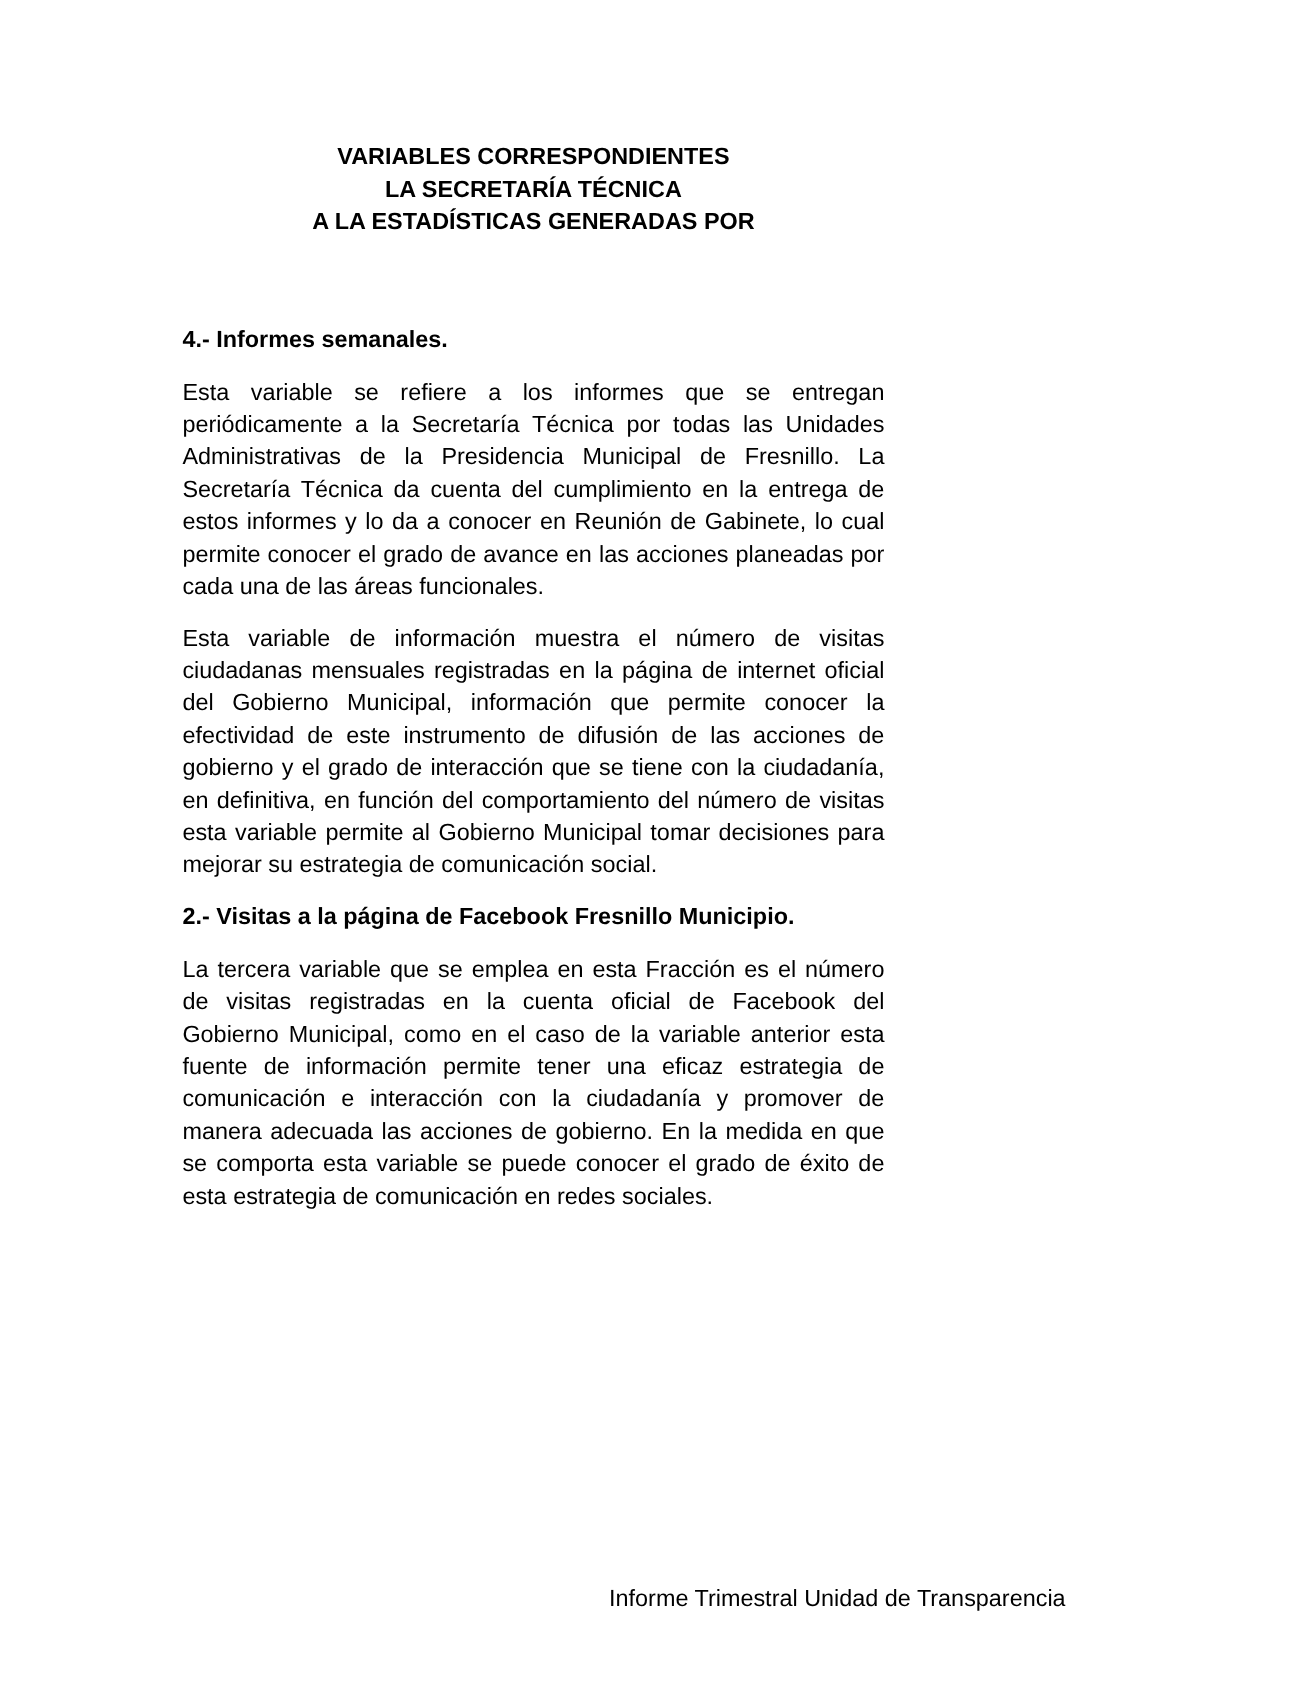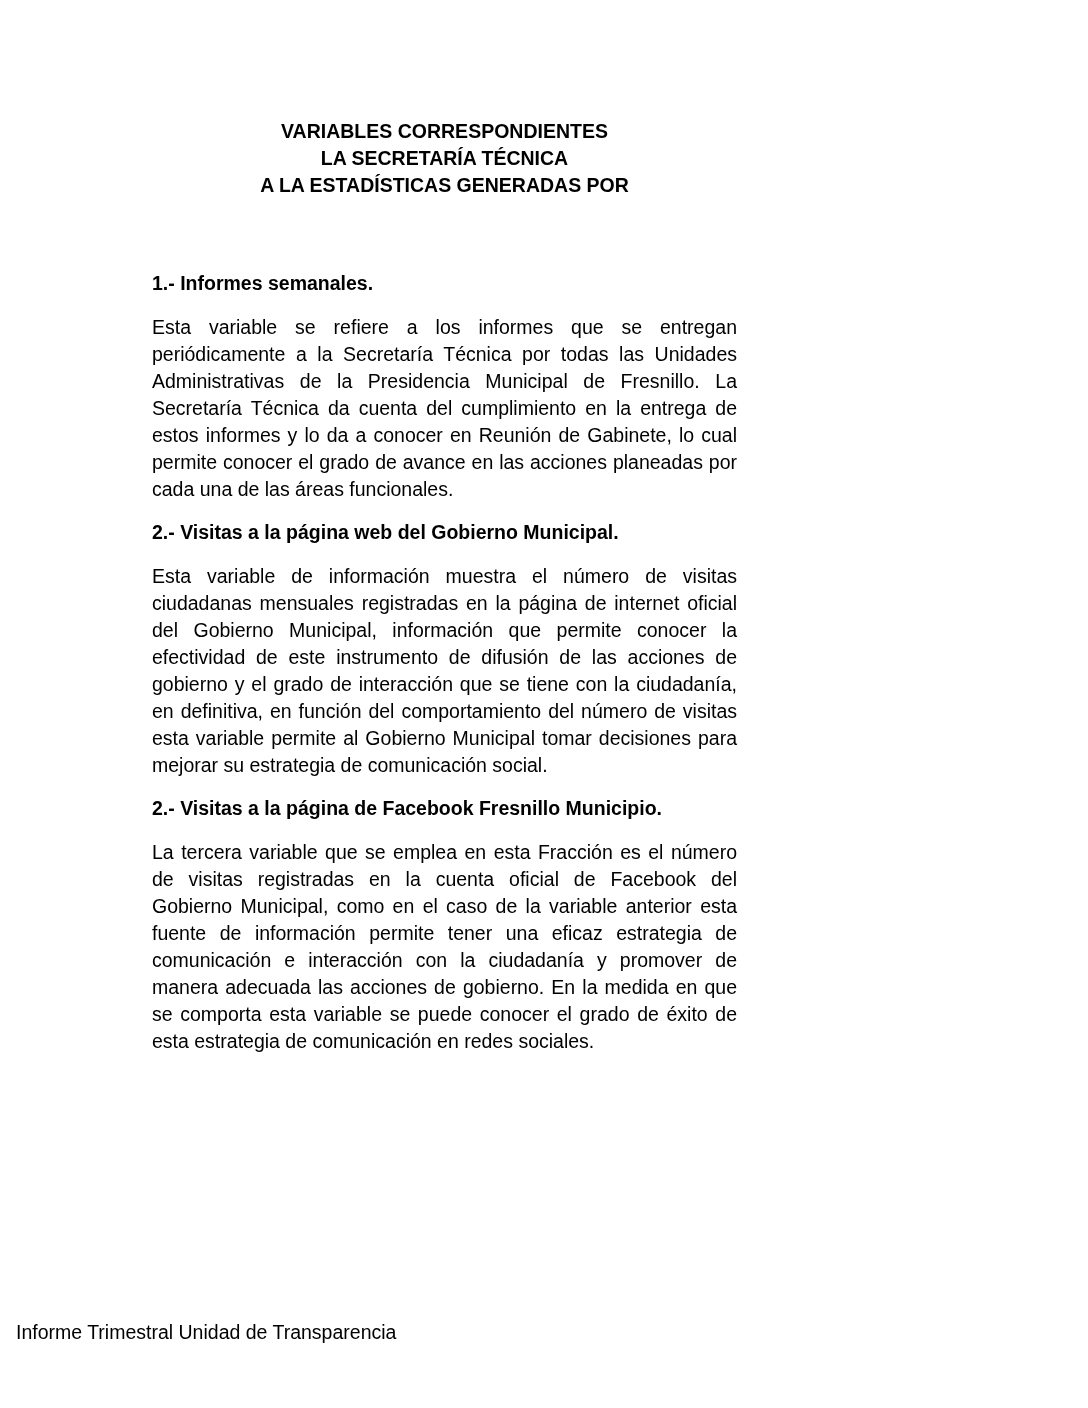--- a/index.html
+++ b/index.html
@@ -30,44 +30,43 @@
     margin: 0 0 17px 0;
     font-size: 19.5px;
     line-height: 27px;
   }
   .section-paragraph {
     text-align: justify;
     margin: 12px 0 16px 0;
   }
   .footer {
     position: absolute;
-    left: 16px;
+    left: 0;
     right: 0;
     bottom: 62px;
-    text-align: left;
+    text-align: right;
   }
 </style>
 </head>
 <body>
 
 <div class="page">
 
   <div class="doc-title">
     <div>VARIABLES CORRESPONDIENTES</div>
     <div>LA SECRETARÍA TÉCNICA</div>
     <div>A LA ESTADÍSTICAS GENERADAS POR</div>
   </div>
 
   <div class="section">
-    <div class="section-heading">1.- Informes semanales.</div>
+    <div class="section-heading">4.- Informes semanales.</div>
     <p class="section-paragraph">Esta variable se refiere a los informes que se entregan periódicamente a la Secretaría Técnica por todas las Unidades Administrativas de la Presidencia Municipal de Fresnillo. La Secretaría Técnica da cuenta del cumplimiento en la entrega de estos informes y lo da a conocer en Reunión de Gabinete, lo cual permite conocer el grado de avance en las acciones planeadas por cada una de las áreas funcionales.</p>
   </div>
 
   <div class="section">
-    <div class="section-heading">2.- Visitas a la página web del Gobierno Municipal.</div>
     <p class="section-paragraph">Esta variable de información muestra el número de visitas ciudadanas mensuales registradas en la página de internet oficial del Gobierno Municipal, información que permite conocer la efectividad de este instrumento de difusión de las acciones de gobierno y el grado de interacción que se tiene con la ciudadanía, en definitiva, en función del comportamiento del número de visitas esta variable permite al Gobierno Municipal tomar decisiones para mejorar su estrategia de comunicación social.</p>
   </div>
 
   <div class="section">
     <div class="section-heading">2.- Visitas a la página de Facebook Fresnillo Municipio.</div>
     <p class="section-paragraph">La tercera variable que se emplea en esta Fracción es el número de visitas registradas en la cuenta oficial de Facebook del Gobierno Municipal, como en el caso de la variable anterior esta fuente de información permite tener una eficaz estrategia de comunicación e interacción con la ciudadanía y promover de manera adecuada  las acciones de gobierno. En la medida en que se comporta esta variable se puede conocer el grado de éxito de esta estrategia de comunicación en redes sociales.</p>
   </div>
 
   <div class="footer">
     <span>Informe Trimestral Unidad de Transparencia</span>

